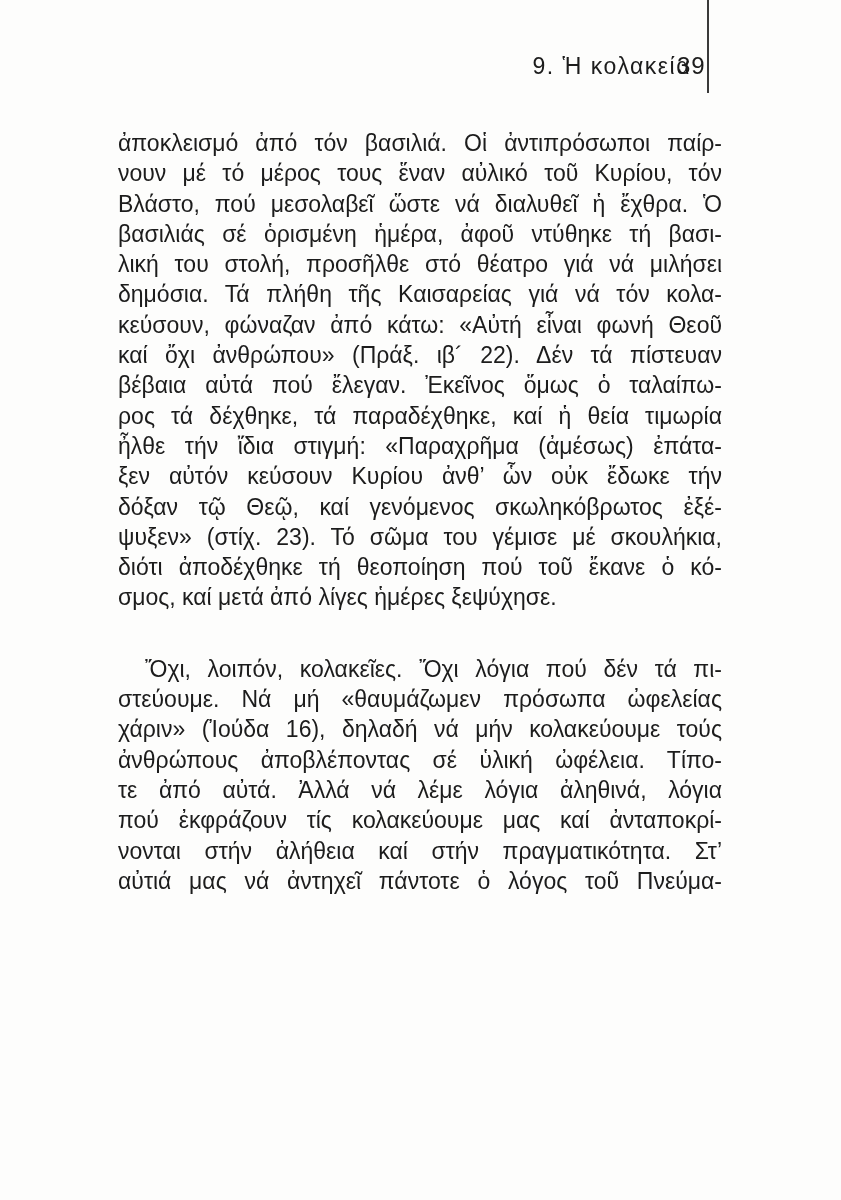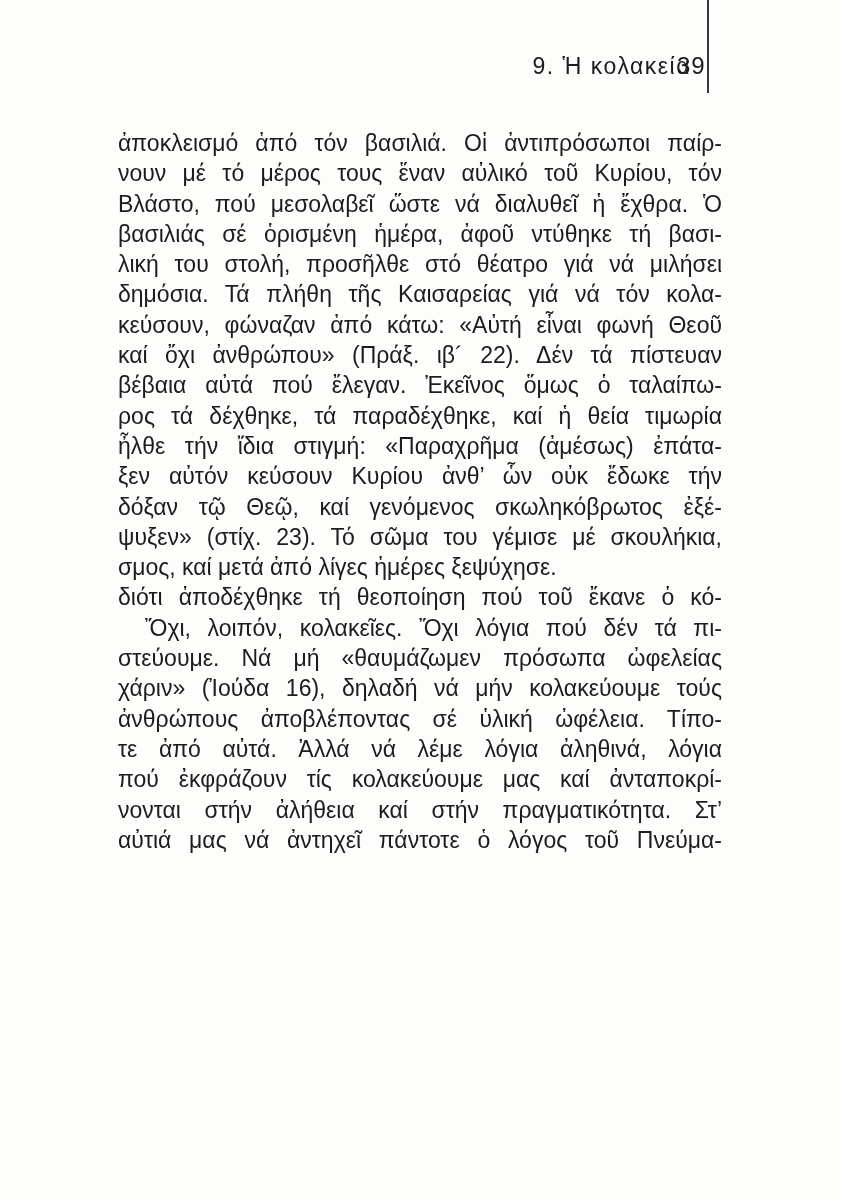--- a/index.html
+++ b/index.html
@@ -56,21 +56,21 @@
   .paragraph { margin: 0; }
   .line {
     text-align: justify;
     text-align-last: justify;
     white-space: normal;
   }
   .line.last {
     text-align: left;
     text-align-last: left;
   }
-  .line.indent { text-indent: 27px; }
+  .line.indent { text-indent: 27px; margin-top: 41px; }
 </style>
 </head>
 <body>
 
 <div class="page" style="background: rgb(253, 253, 252); color: rgb(28, 28, 28);">
 
   <header class="running-header">
     <span class="header-title">9. Ἡ κολακεία</span>
     <span class="header-rule" style="background: rgb(58, 58, 58);"></span>
     <span class="header-pagenum">39</span>
@@ -86,22 +86,22 @@
         <div class="line">λική του στολή, προσῆλθε στό θέατρο γιά νά μιλήσει</div>
         <div class="line">δημόσια. Τά πλήθη τῆς Καισαρείας γιά νά τόν κολα-</div>
         <div class="line">κεύσουν, φώναζαν ἀπό κάτω: «Αὐτή εἶναι φωνή Θεοῦ</div>
         <div class="line">καί ὄχι ἀνθρώπου» (Πράξ. ιβ´ 22). Δέν τά πίστευαν</div>
         <div class="line">βέβαια αὐτά πού ἔλεγαν. Ἐκεῖνος ὅμως ὁ ταλαίπω-</div>
         <div class="line">ρος τά δέχθηκε, τά παραδέχθηκε, καί ἡ θεία τιμωρία</div>
         <div class="line">ἦλθε τήν ἴδια στιγμή: «Παραχρῆμα (ἀμέσως) ἐπάτα-</div>
         <div class="line">ξεν αὐτόν κεύσουν Κυρίου ἀνθ’ ὧν οὐκ ἔδωκε τήν</div>
         <div class="line">δόξαν τῷ Θεῷ, καί γενόμενος σκωληκόβρωτος ἐξέ-</div>
         <div class="line">ψυξεν» (στίχ. 23). Τό σῶμα του γέμισε μέ σκουλήκια,</div>
+        <div class="line">διότι ἀποδέχθηκε τή θεοποίηση πού τοῦ ἔκανε ὁ κό-</div>
         <div class="line last">σμος, καί μετά ἀπό λίγες ἡμέρες ξεψύχησε.</div>
-        <div class="line">διότι ἀποδέχθηκε τή θεοποίηση πού τοῦ ἔκανε ὁ κό-</div>
       </div>
       <div class="paragraph">
         <div class="line indent">Ὄχι, λοιπόν, κολακεῖες. Ὄχι λόγια πού δέν τά πι-</div>
         <div class="line">στεύουμε. Νά μή «θαυμάζωμεν πρόσωπα ὠφελείας</div>
         <div class="line">χάριν» (Ἰούδα 16), δηλαδή νά μήν κολακεύουμε τούς</div>
         <div class="line">ἀνθρώπους ἀποβλέποντας σέ ὑλική ὠφέλεια. Τίπο-</div>
         <div class="line">τε ἀπό αὐτά. Ἀλλά νά λέμε λόγια ἀληθινά, λόγια</div>
         <div class="line">πού ἐκφράζουν τίς κολακεύουμε μας καί ἀνταποκρί-</div>
         <div class="line">νονται στήν ἀλήθεια καί στήν πραγματικότητα. Στ’</div>
         <div class="line">αὐτιά μας νά ἀντηχεῖ πάντοτε ὁ λόγος τοῦ Πνεύμα-</div>

